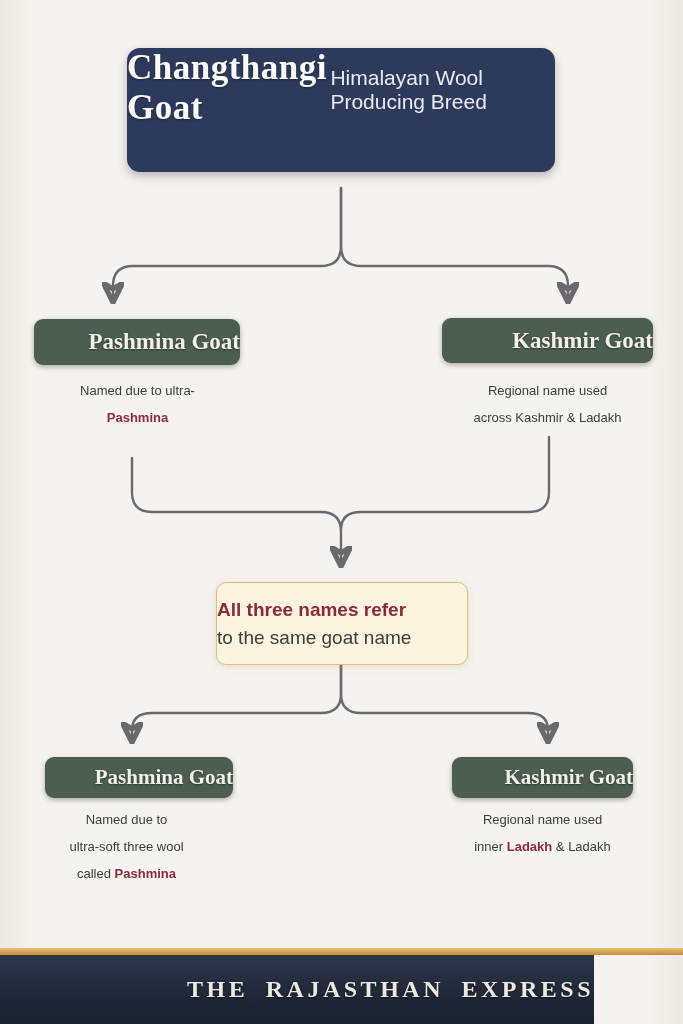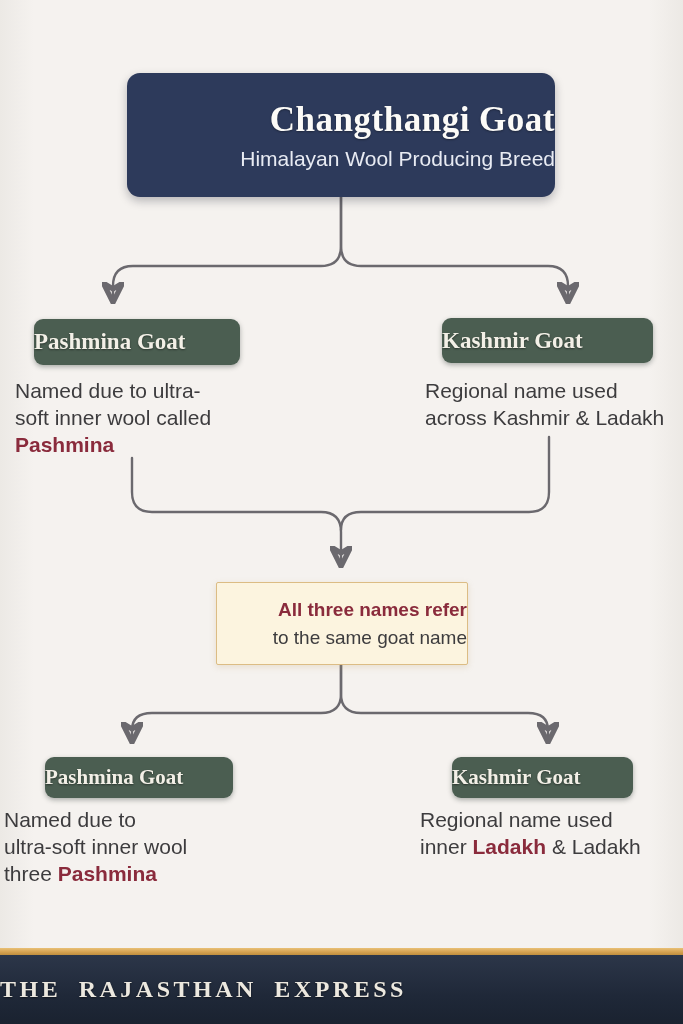--- a/index.html
+++ b/index.html
@@ -3,73 +3,73 @@
 <meta charset="utf-8">
 <style>
   html,body{margin:0;padding:0;background:#d8d5d0;}
   .canvas{
     position:relative;width:683px;height:1024px;overflow:hidden;
     background:linear-gradient(90deg,#ece9e5 0%,#f5f2ef 5%,#f5f2ef 95%,#ece9e5 100%);
     font-family:"Liberation Sans",sans-serif;
   }
   
   .title-box{
-    position:absolute;left:127px;top:73px;width:428px;height:124px;
+    position:absolute;left:127px;top:48px;width:428px;height:124px;
     background:#2d3a5b;border-radius:13px;
     box-shadow:0 4px 10px rgba(20,25,40,.28);
-    display:flex;flex-direction:column;align-items:flex-end;justify-content:center;
+    display:flex;flex-direction:row;align-items:flex-start;justify-content:center;
     z-index:2;
   }
   .title-box .title{
     font-family:"Liberation Serif",serif;font-weight:700;font-size:35px;
     color:#fcfbf8;letter-spacing:.5px;text-shadow:0 1px 2px rgba(0,0,0,.35);
   }
-  .title-box .subtitle{font-size:21px;color:#e8ebf3;margin-top:7px;}
+  .title-box .subtitle{font-size:21px;color:#e8ebf3;margin-top:18px;}
   
   .connectors{position:absolute;left:0;top:0;z-index:1;}
   .connectors path{stroke:#6b696e;stroke-width:2.4;fill:none;stroke-linecap:round;}
   
   .pill{
     position:absolute;background:#4b5e51;border-radius:9px;
-    display:flex;align-items:center;justify-content:flex-start;
+    display:flex;align-items:center;justify-content:flex-end;
     color:#f3f0e7;font-family:"Liberation Serif",serif;font-weight:700;
     box-shadow:0 2px 5px rgba(30,40,35,.35);z-index:2;
     text-shadow:0 1px 2px rgba(0,0,0,.45);
   }
   .pill-tl{left:34px;top:319px;width:206px;height:46px;font-size:23px;}
   .pill-tr{left:442px;top:318px;width:211px;height:45px;font-size:23px;}
   .pill-bl{left:45px;top:757px;width:188px;height:41px;font-size:21px;}
   .pill-br{left:452px;top:757px;width:181px;height:41px;font-size:21px;}
   
-  .note{position:absolute;font-size:21px;line-height:27px;color:#3d3c3e;z-index:2;}
+  .note{position:absolute;text-align:center;font-size:13px;line-height:27px;color:#3d3c3e;z-index:2;}
   .note .nline{display:block;}
   .note-tl{left:15px;top:377px;width:245px;}
   .note-tr{left:425px;top:377px;width:245px;}
   .note-bl{left:4px;top:806px;width:245px;}
   .note-br{left:420px;top:806px;width:245px;}
   .highlight{color:#8a2b3c;font-weight:700;}
   
   .center-box{
     position:absolute;left:216px;top:582px;width:252px;height:83px;
-    background:#fcf4df;border:1.5px solid #dcbc84;border-radius:2px;
-    display:flex;flex-direction:column;align-items:flex-end;justify-content:center;
+    background:#fcf4df;border:1.5px solid #dcbc84;border-radius:10px;
+    display:flex;flex-direction:column;align-items:flex-start;justify-content:center;
     box-sizing:border-box;z-index:2;box-shadow:0 2px 6px rgba(180,150,90,.22);
   }
   .center-box .cline{display:block;font-size:19px;line-height:28px;}
   .center-box .c1{color:#8a2b3c;font-weight:700;}
   .center-box .c2{color:#3d3c3e;}
   
   .gold-bar{
     position:absolute;left:0;top:948px;width:683px;height:7px;
     background:linear-gradient(180deg,#e9c076 0%,#d6a352 55%,#c08e3e 100%);z-index:3;
   }
   .footer{
-    position:absolute;left:0;top:955px;width:683px;height:69px;
+    position:absolute;left:0;top:955px;width:594px;height:69px;
     background:linear-gradient(180deg,#2c3649 0%,#1f2838 60%,#1a2230 100%);
-    display:flex;align-items:center;justify-content:flex-start;z-index:3;
+    display:flex;align-items:center;justify-content:flex-end;z-index:3;
     box-sizing:border-box;
   }
   .footer .brand{
     font-family:"Liberation Serif",serif;font-weight:700;font-size:24px;
     letter-spacing:3.5px;word-spacing:8px;color:#ece8df;
     text-shadow:0 1px 2px rgba(0,0,0,.5);
   }
 </style>
 </head>
 <body>
@@ -97,21 +97,20 @@
 
   <div class="pill pill-tl">
     <span>Pashmina Goat</span>
   </div>
   <div class="pill pill-tr">
     <span>Kashmir Goat</span>
   </div>
 
   <div class="note note-tl">
     <span class="nline">Named due to ultra-</span>
-    <span class="nline">soft inner wool called</span>
     <span class="nline highlight">Pashmina</span>
   </div>
 
   <div class="note note-tr">
     <span class="nline">Regional name used</span>
     <span class="nline">across Kashmir &amp; Ladakh</span>
   </div>
 
   <div class="center-box">
     <span class="cline c1">All three names refer</span>
@@ -120,22 +119,22 @@
 
   <div class="pill pill-bl">
     <span>Pashmina Goat</span>
   </div>
   <div class="pill pill-br">
     <span>Kashmir Goat</span>
   </div>
 
   <div class="note note-bl">
     <span class="nline">Named due to</span>
-    <span class="nline">ultra-soft inner wool</span>
-    <span class="nline"><span>three </span><span class="highlight">Pashmina</span></span>
+    <span class="nline">ultra-soft three wool</span>
+    <span class="nline"><span>called </span><span class="highlight">Pashmina</span></span>
   </div>
 
   <div class="note note-br">
     <span class="nline">Regional name used</span>
     <span class="nline"><span>inner </span><span class="highlight">Ladakh</span><span> &amp; Ladakh</span></span>
   </div>
 
   <div class="gold-bar"></div>
   <div class="footer">
     <span class="brand">THE RAJASTHAN EXPRESS</span>

